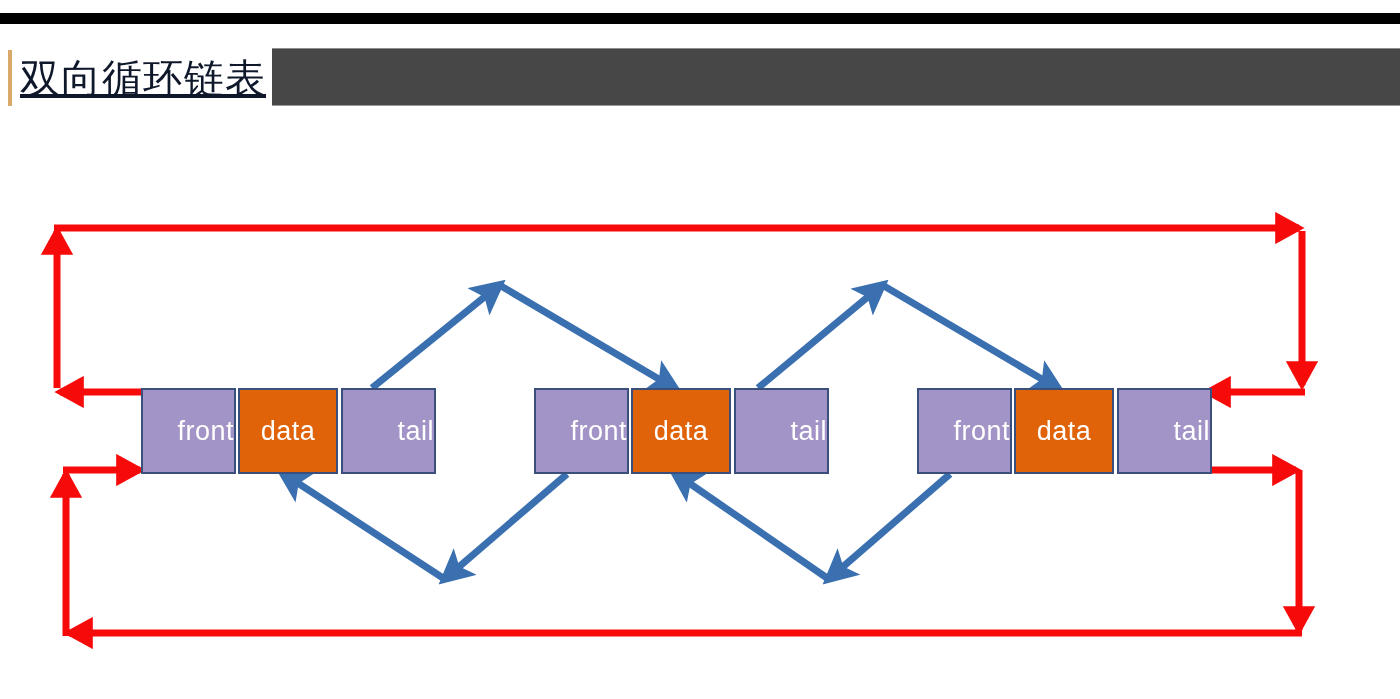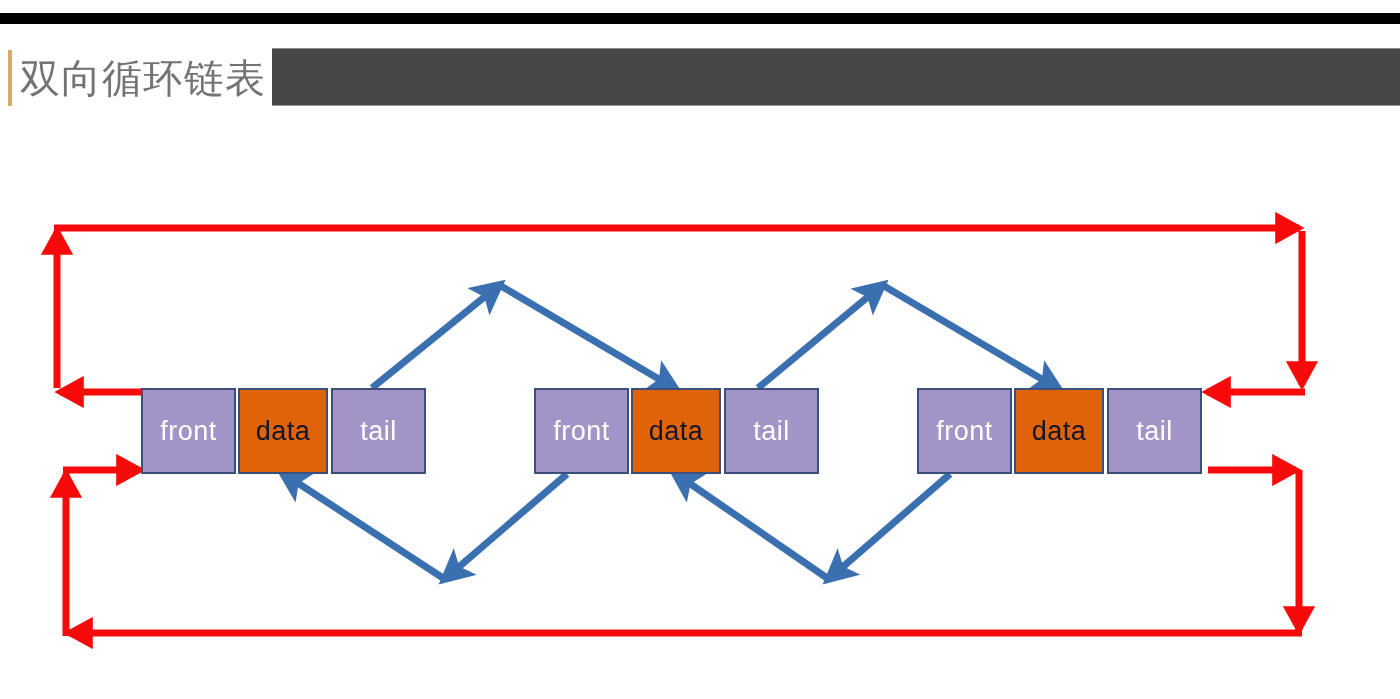--- a/index.html
+++ b/index.html
@@ -64,23 +64,24 @@
     width: 4px; height: 56px;
     background: #d9a96a;
   }
   #slide-title {
     position: absolute;
     left: 20px; top: 29px;
     height: 50px;
     line-height: 50px;
     font-size: 40px;
     font-weight: 400;
-    color: #737373;
+    color: #0f172a;
     white-space: nowrap;
     letter-spacing: 1px;
+    text-decoration: underline;
   }
 
   
   #diagram-canvas {
     position: absolute;
     left: 0; top: 0;
     width: 1400px;
     height: 699px;
   }
 
@@ -99,25 +100,26 @@
     display: flex;
     align-items: center;
     justify-content: center;
     font-size: 27px;
     color: #ffffff;
     letter-spacing: 0.5px;
   }
   .cell.front, .cell.tail {
     background: #a294c6;
     width: 95px;
+    justify-content: flex-end;
   }
   .cell.data {
     background: #e06209;
-    width: 90px;
-    color: #0f172a;
+    width: 100px;
+    color: #ffffff;
   }
   .cell.front  { margin-right: 2px; }
   .cell.data   { margin-right: 3px; }
 
   #group-1 { left: 141px; }
   #group-2 { left: 534px; }
   #group-3 { left: 917px; }
 </style>
 </head>
 <body>

